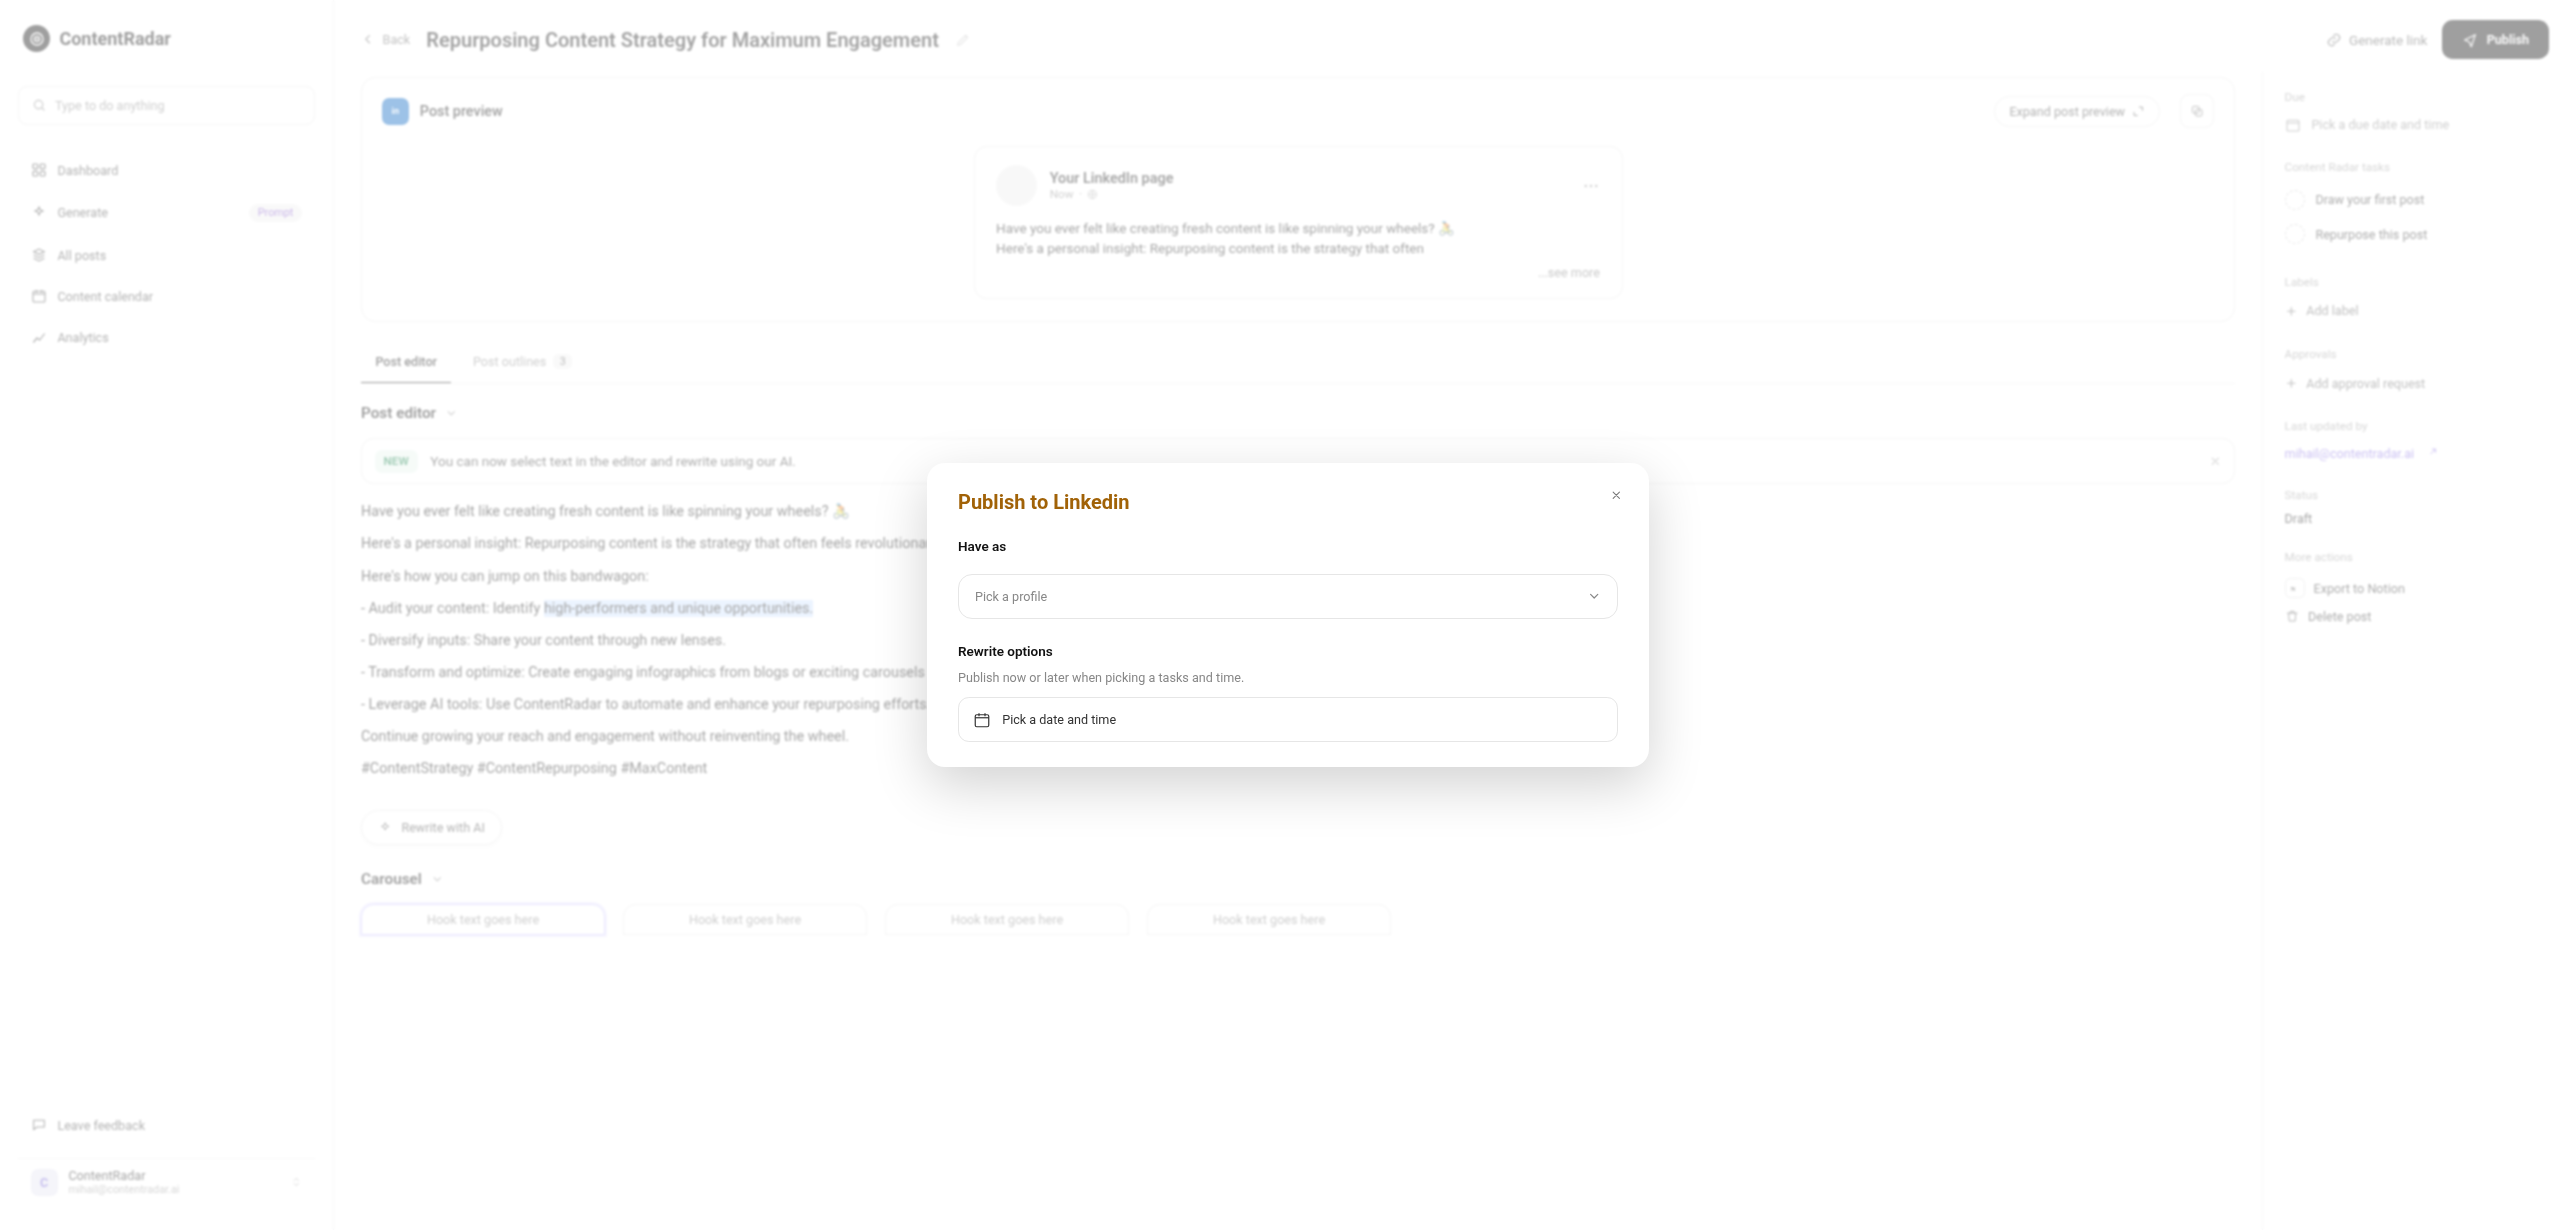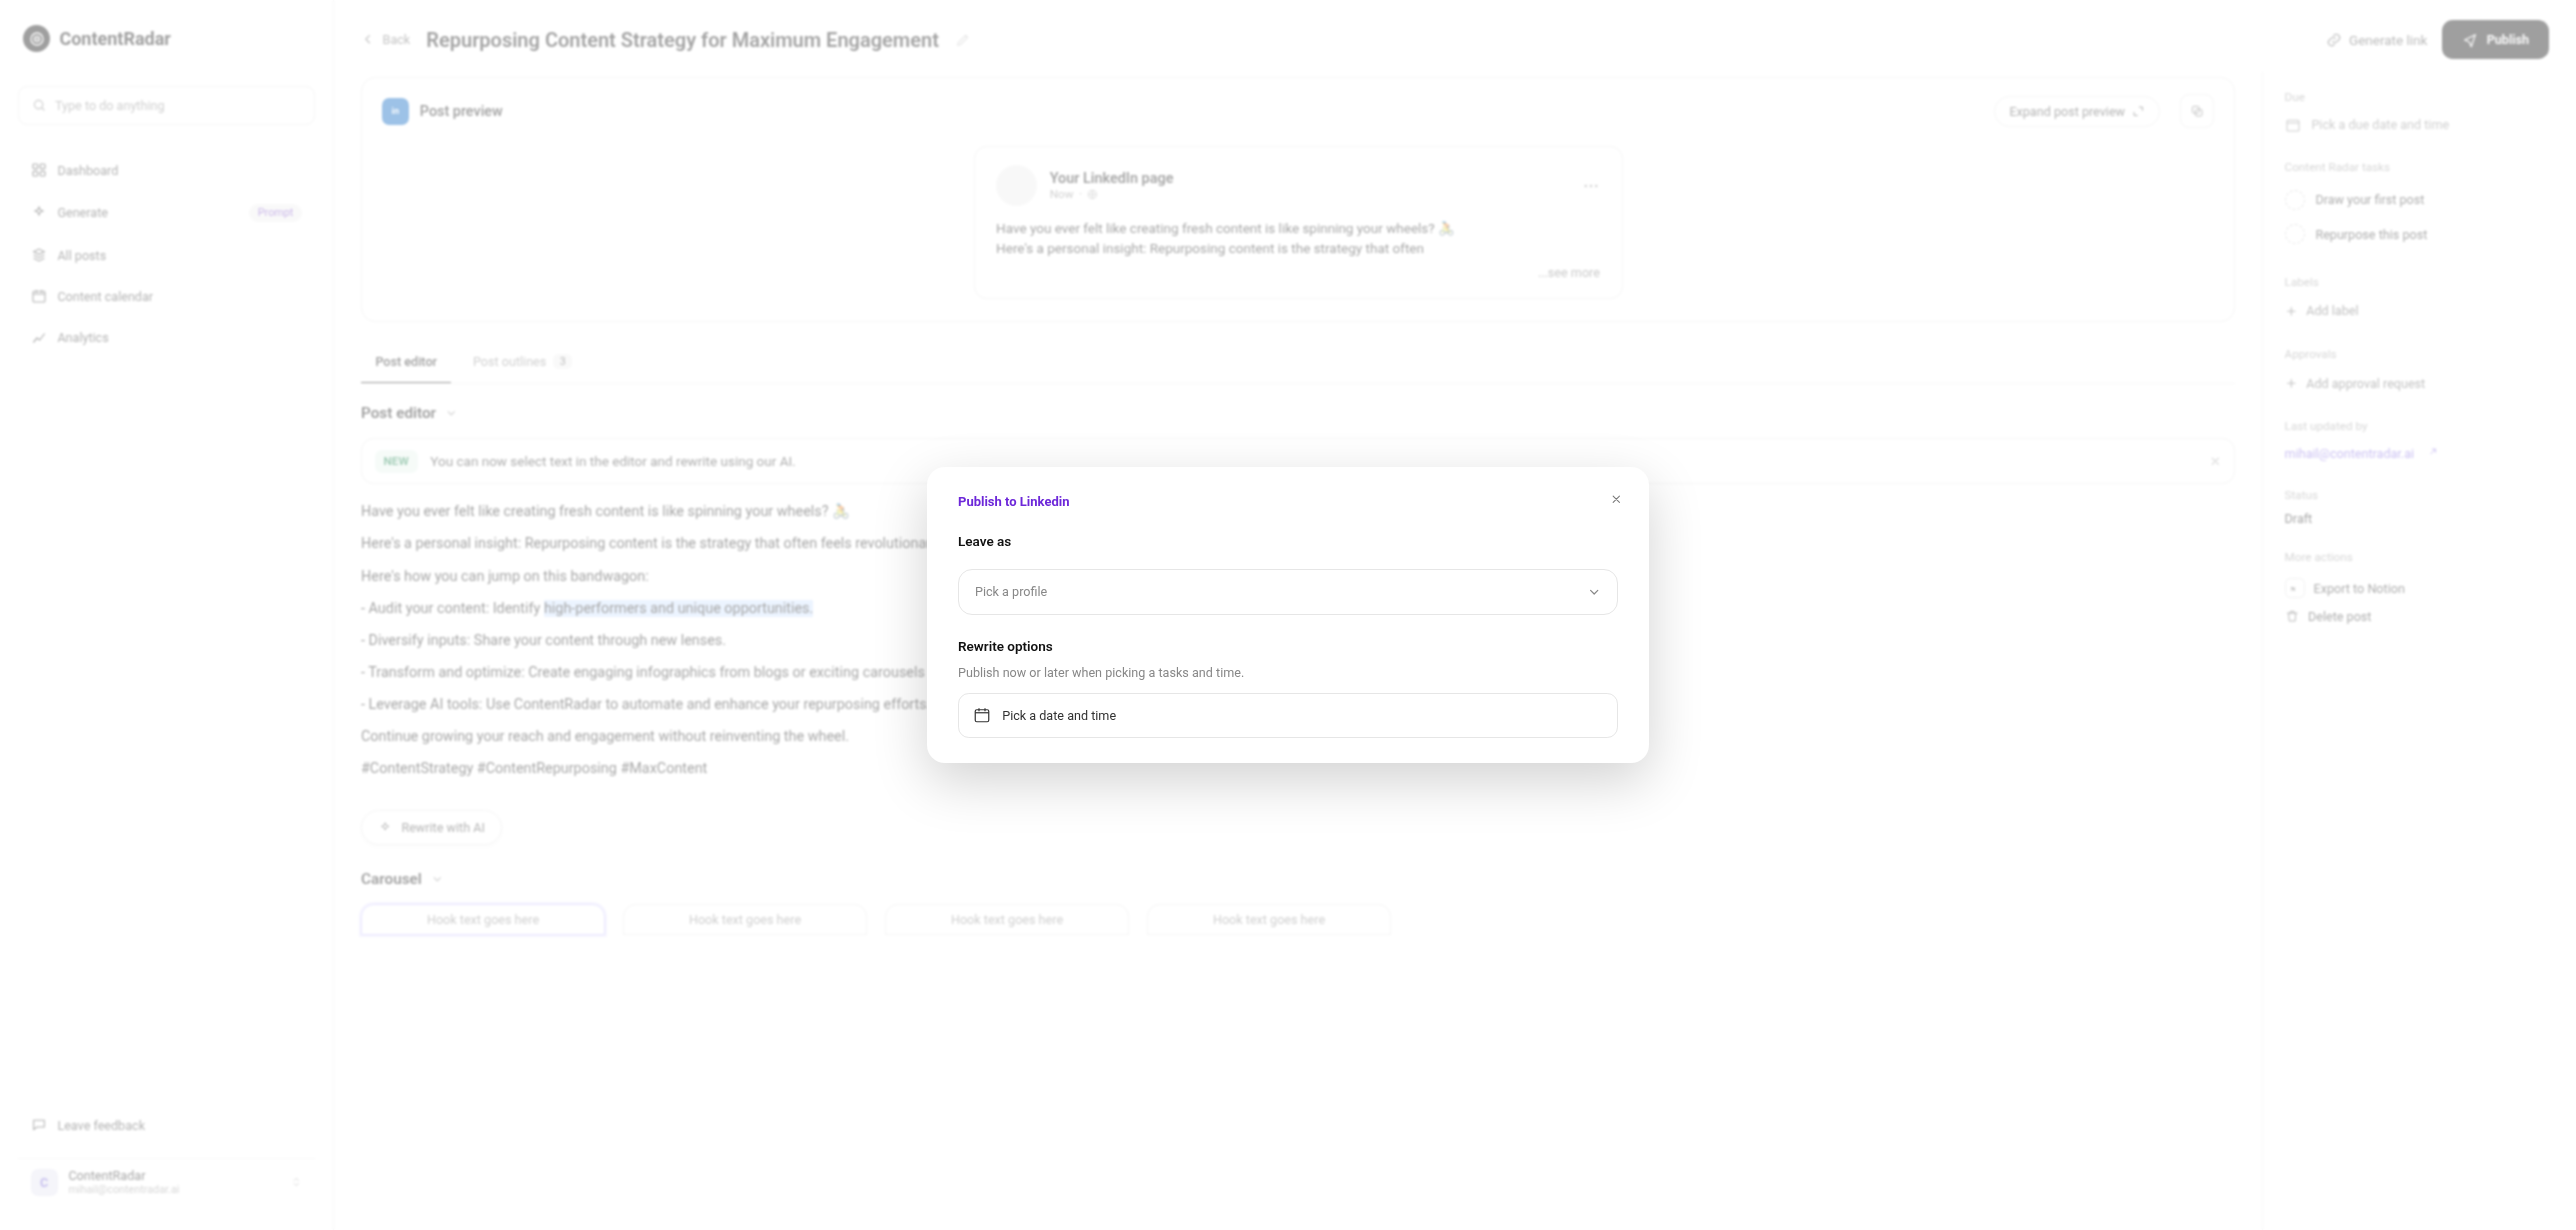--- a/index.html
+++ b/index.html
@@ -121,21 +121,21 @@
     
     .modal-backdrop {
       position:fixed; inset:0; background:rgba(255,255,255,0.6); backdrop-filter: blur(0.9px);
       display:flex; align-items:center; justify-content:center; z-index:100;
     }
     .modal {
       width: 722px; background:#fff; border-radius:18px; box-shadow: 0 18px 54px rgba(0,0,0,0.18);
       padding: 27px 31px 25px; position:relative;
     }
     .modal-close { position:absolute; top:20px; right:20px; width:25px; height:25px; border-radius:7.2px; display:flex; align-items:center; justify-content:center; color:#777; cursor:pointer;}
-    .modal-title { font-size:13px; font-weight:700; color:#6d28d9; margin-bottom:24px;}
+    .modal-title { font-size:20px; font-weight:700; color:#a16207; margin-bottom:24px;}
     .modal-label { font-size:13.5px; font-weight:600; color:#111; margin-bottom:10.8px;}
     .select {
       border:0.9px solid #e6e6e6; border-radius:14px; padding:14.4px 16px;
       display:flex; align-items:center; justify-content:space-between; color:#888; cursor:pointer;margin-top:20px;
     }
     .modal-sub { color:#888; font-size:12.6px; margin-top:5.4px;}
     .datetime-btn {
       margin-top:12.6px; border:0.9px solid #e6e6e6; border-radius:10.8px; padding:12.6px 14.4px;
       display:flex; align-items:center; gap:10.8px; color:#333; cursor:pointer;
     }
@@ -500,21 +500,21 @@
   <div class="modal">
     <div class="modal-close">
       <span class="icon-svg">
           <svg width="12.6" height="12.6" viewBox="0 0 24 24" fill="none">
             <path d="M6 6l12 12M18 6L6 18" stroke="#777" stroke-width="2" stroke-linecap="round"></path>
           </svg>
         </span>
     </div>
     <div class="modal-title">Publish to Linkedin</div>
 
-    <div class="modal-label">Leave as</div>
+    <div class="modal-label">Have as</div>
     <div class="select">
       <span>Pick a profile</span>
       <span class="icon-svg">
           <svg width="14.4" height="14.4" viewBox="0 0 24 24" fill="none">
             <path d="M6 9l6 6 6-6" stroke="#888" stroke-width="2" stroke-linecap="round" stroke-linejoin="round"></path>
           </svg>
         </span>
     </div>
 
     <div style="height:23.5px;"></div>

